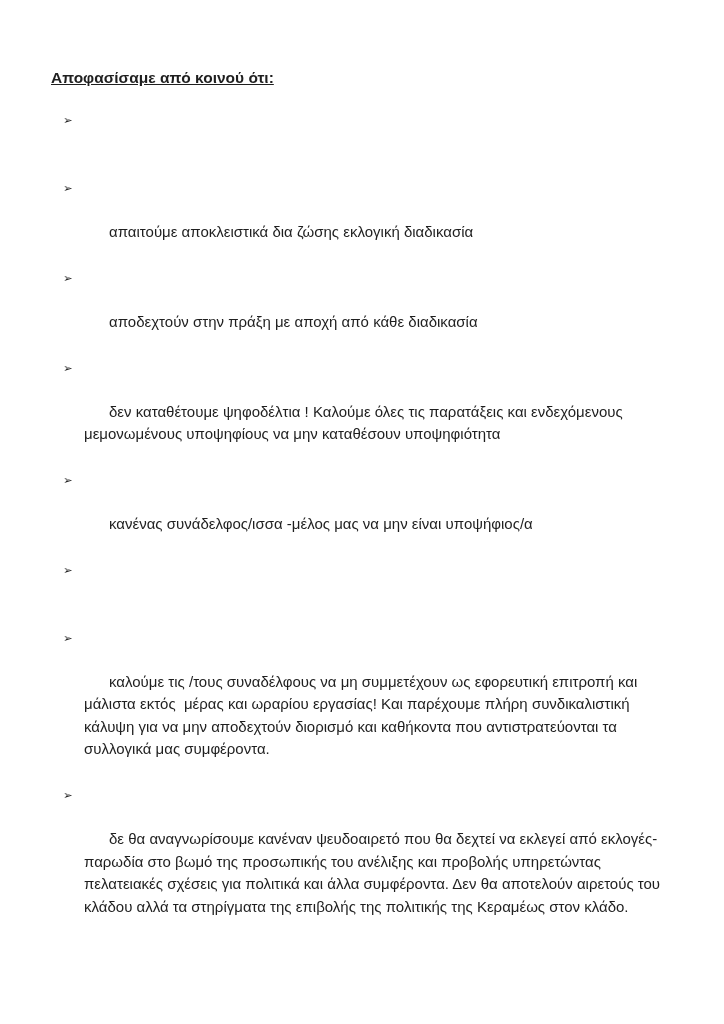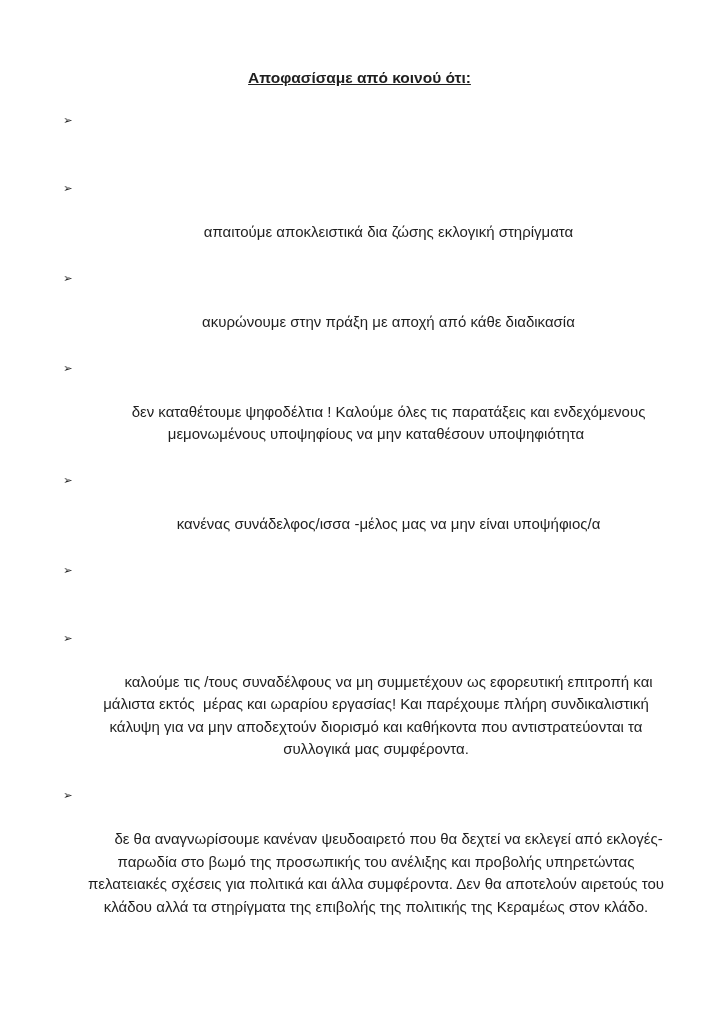--- a/index.html
+++ b/index.html
@@ -13,21 +13,20 @@
     height: 1024px;
     font-family: "Liberation Sans", "DejaVu Sans", sans-serif;
     color: #1f1f1f;
   }
   .page {
     box-sizing: border-box;
     width: 724px;
     height: 1024px;
     padding: 67px 56px 20px 51px;
     background: #ffffff;
-    text-align: center;
   }
   .heading {
     font-size: 15.5px;
     font-weight: 700;
     text-decoration: underline;
     margin: 0 0 20px 0;
     line-height: 21px;
   }
   ul.decisions {
     list-style: none;
@@ -56,25 +55,25 @@
 <div class="page">
 
   <h1 class="heading">Αποφασίσαμε από κοινού ότι:</h1>
 
   <ul class="decisions">
     <li>
       <span class="bullet">➢</span>
     </li>
     <li>
       <span class="bullet">➢</span>
-      <span>απαιτούμε αποκλειστικά δια ζώσης εκλογική στηρίγματα</span>
+      <span>απαιτούμε αποκλειστικά δια ζώσης εκλογική διαδικασία</span>
     </li>
     <li>
       <span class="bullet">➢</span>
-      <span>ακυρώνουμε στην πράξη με αποχή από κάθε διαδικασία</span>
+      <span>αποδεχτούν στην πράξη με αποχή από κάθε διαδικασία</span>
     </li>
     <li>
       <span class="bullet">➢</span>
       <span>δεν καταθέτουμε ψηφοδέλτια ! Καλούμε όλες τις παρατάξεις και ενδεχόμενους μεμονωμένους υποψηφίους να μην καταθέσουν υποψηφιότητα</span>
     </li>
     <li>
       <span class="bullet">➢</span>
       <span>κανένας συνάδελφος/ισσα -μέλος μας να μην είναι υποψήφιος/α</span>
     </li>
     <li>

